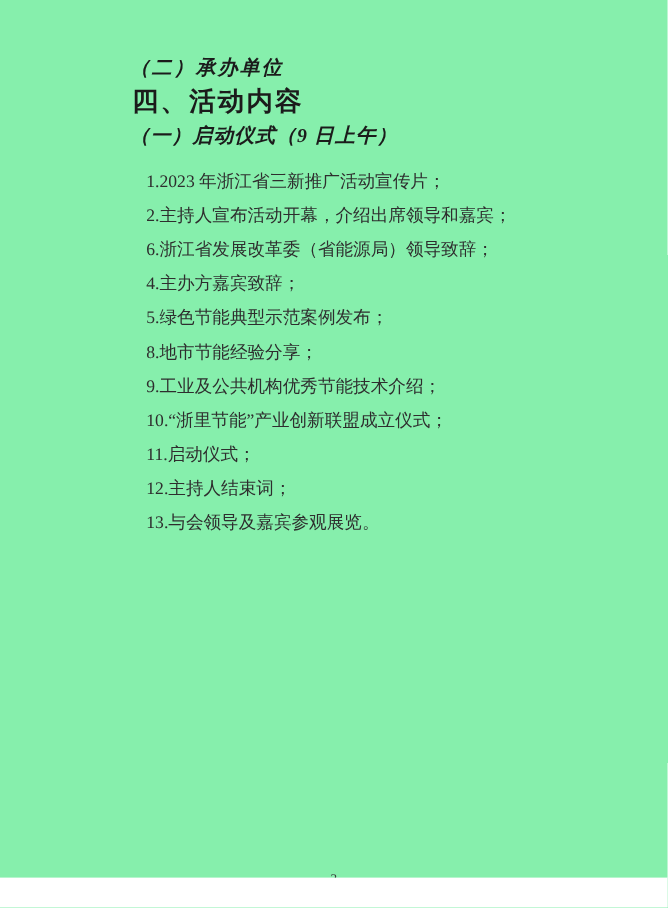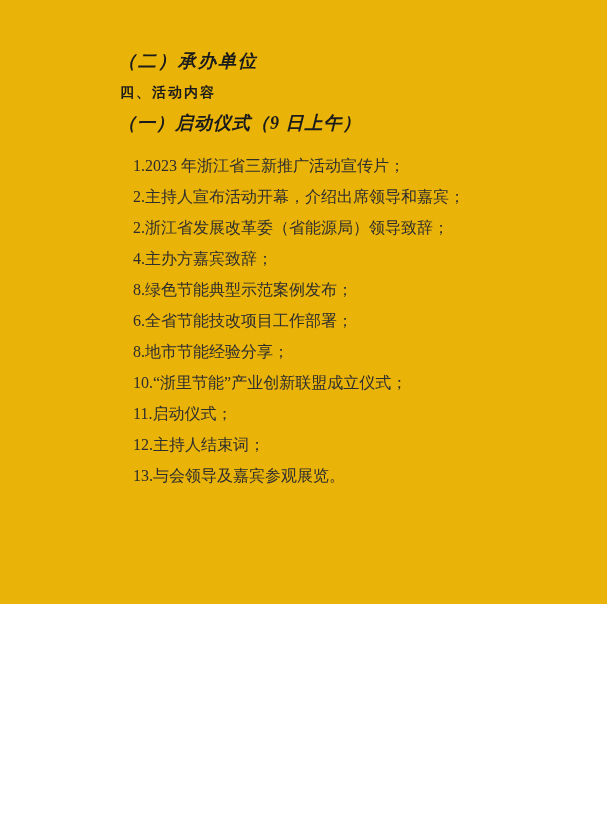--- a/index.html
+++ b/index.html
@@ -3,22 +3,22 @@
 <meta charset="utf-8">
 <style>
   html, body {
     margin: 0;
     padding: 0;
     background: #ffffff;
   }
   .page {
     position: relative;
     width: 607px;
-    height: 604px;
-    background: #eab308;
+    height: 798px;
+    background: #86efac;
     overflow: hidden;
     font-family: "Liberation Serif", "DejaVu Serif", serif;
     color: #2e2e2e;
   }
   .content {
     position: absolute;
     left: 88px;
     top: 46px;
     width: 443px;
     font-size: 16px;
@@ -30,21 +30,21 @@
     font-weight: 700;
     font-style: italic;
     color: #1b1b1b;
     padding-left: 30px;
     letter-spacing: 2px;
     line-height: 31px;
   }
   .h-hei {
     margin: 0;
     font-family: "Liberation Sans", "DejaVu Sans", sans-serif;
-    font-size: 14px;
+    font-size: 24px;
     font-weight: 700;
     color: #1b1b1b;
     padding-left: 32px;
     letter-spacing: 2px;
     line-height: 31px;
   }
   .h-sub {
     letter-spacing: 1px;
   }
   .para {
@@ -92,25 +92,25 @@
     <h2 class="h-kai">（二）承办单位</h2>
 
 
     <h2 class="h-hei">四、活动内容</h2>
 
     <h3 class="h-kai h-sub">（一）启动仪式（9 日上午）</h3>
 
     <ol class="agenda">
         <li class="agenda-item">1.2023 年浙江省三新推广活动宣传片；</li>
         <li class="agenda-item">2.主持人宣布活动开幕，介绍出席领导和嘉宾；</li>
-        <li class="agenda-item">2.浙江省发展改革委（省能源局）领导致辞；</li>
+        <li class="agenda-item">6.浙江省发展改革委（省能源局）领导致辞；</li>
         <li class="agenda-item">4.主办方嘉宾致辞；</li>
-        <li class="agenda-item">8.绿色节能典型示范案例发布；</li>
-        <li class="agenda-item">6.全省节能技改项目工作部署；</li>
+        <li class="agenda-item">5.绿色节能典型示范案例发布；</li>
         <li class="agenda-item">8.地市节能经验分享；</li>
+        <li class="agenda-item">9.工业及公共机构优秀节能技术介绍；</li>
         <li class="agenda-item">10.“浙里节能”产业创新联盟成立仪式；</li>
         <li class="agenda-item">11.启动仪式；</li>
         <li class="agenda-item">12.主持人结束词；</li>
         <li class="agenda-item">13.与会领导及嘉宾参观展览。</li>
       </ol>
 
   </main>
 
   <footer class="page-footer">
     <span class="page-number">2</span>

